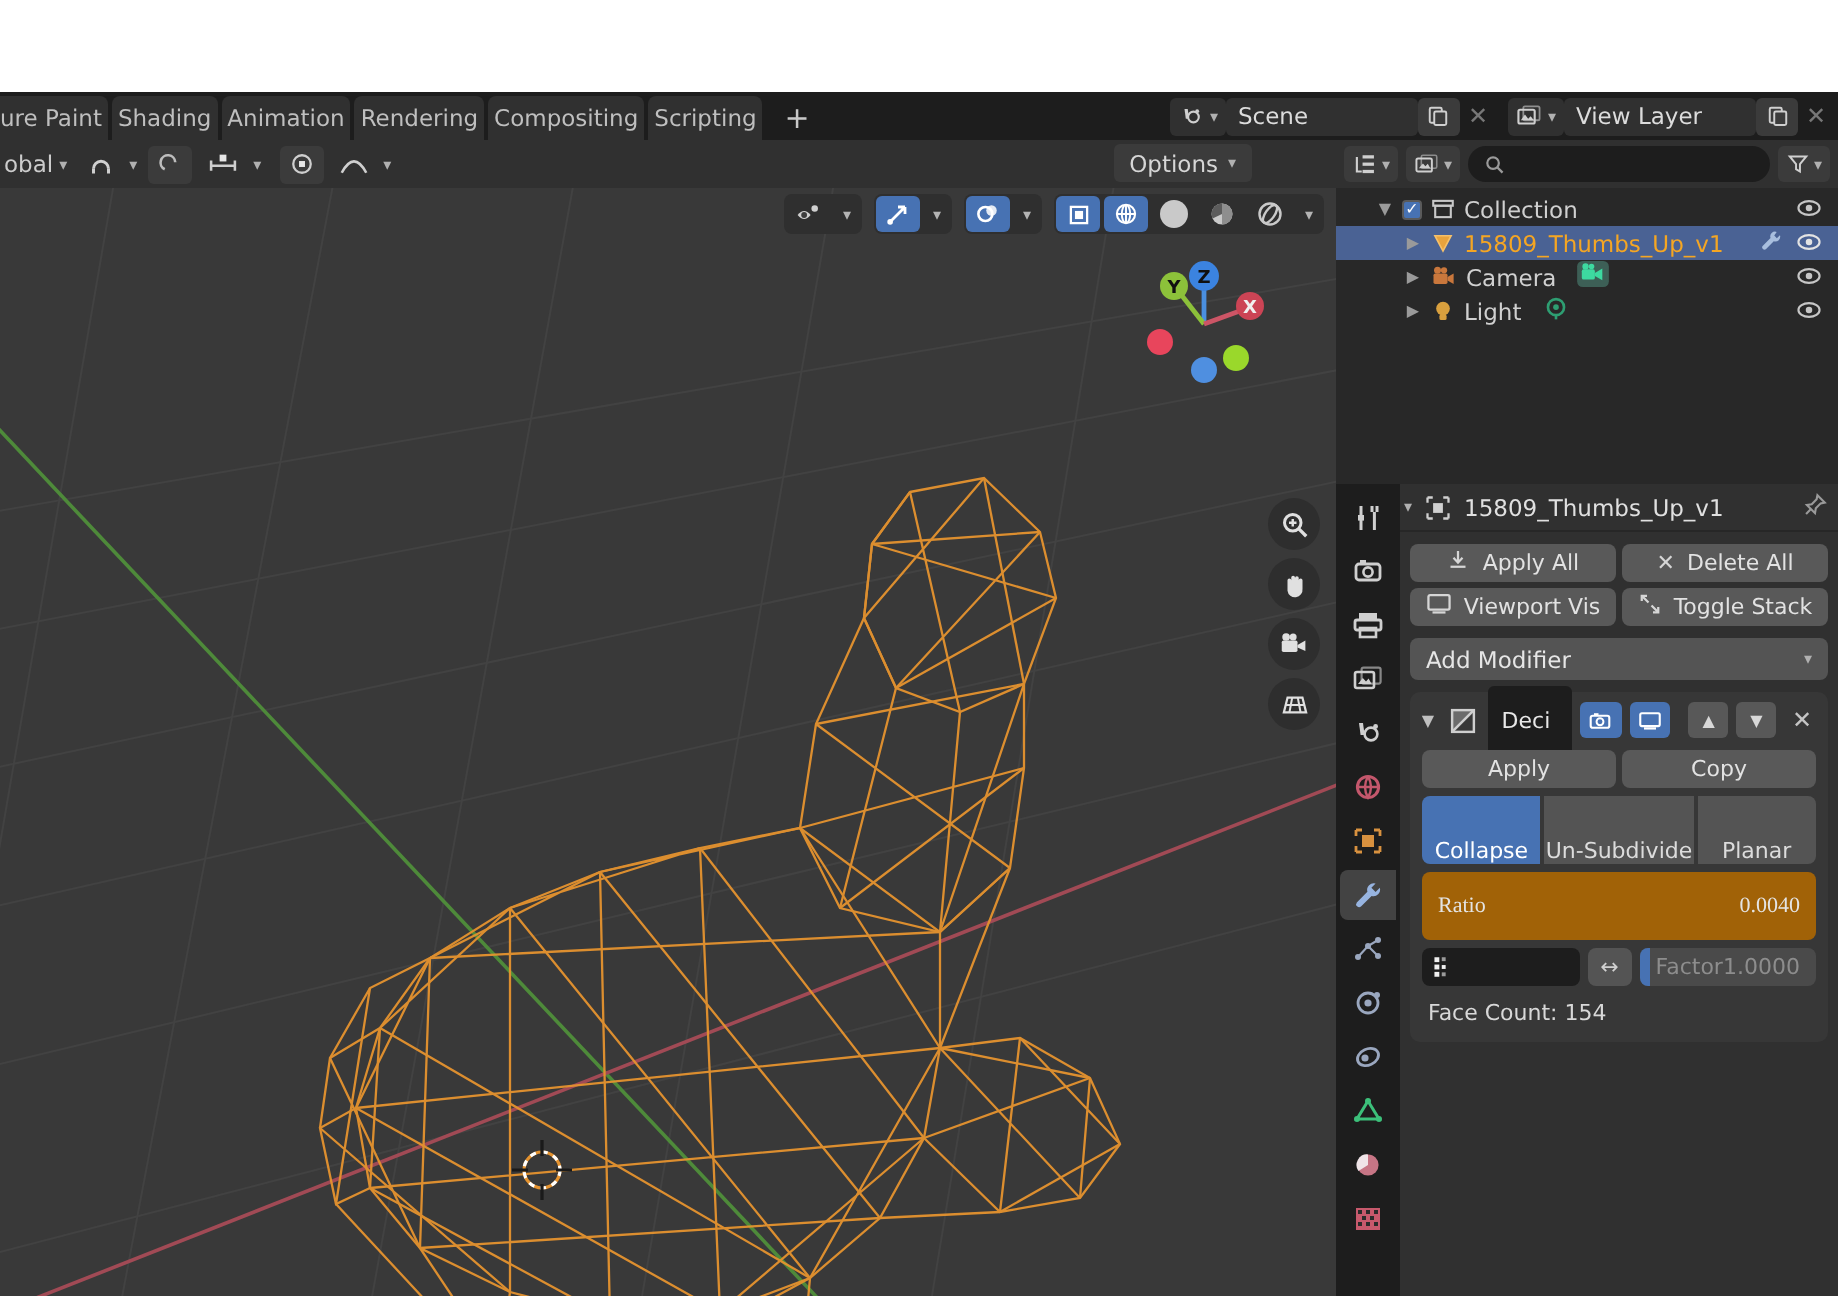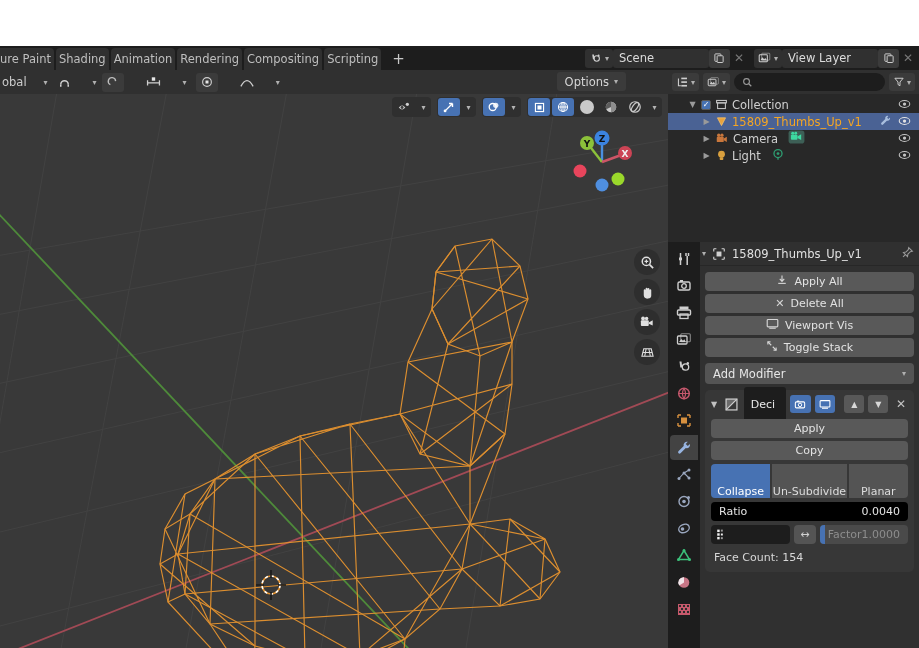--- a/index.html
+++ b/index.html
@@ -58,21 +58,21 @@
     display: flex; align-items: center; justify-content: center; color: #c9c9c9;
   }
   .tb-x { width: 18px; text-align: center; color: #777; font-size: 12px; }
   .chev { font-size: 8px; color: #b0b0b0; }
 
   
   .vpheader {
     position: absolute; left:0; top:24px; width: 668px; height: 24px;
     background: #303030; display:flex; align-items:center; gap:5px; padding-left:2px;
   }
-  .vph-item { display:flex; align-items:center; gap:17px; color:#cccccc; font-size:11.5px; }
+  .vph-item { display:flex; align-items:center; gap:3px; color:#cccccc; font-size:11.5px; }
   .vph-btn {
     height:19px; min-width:19px; background:#3b3b3b; border-radius:3px;
     display:flex; align-items:center; justify-content:center; padding:0 4px; color:#cfcfcf;
   }
   .options-btn {
     position:absolute; right:42px; top:2px; height:19px; background:#3b3b3b;
     border-radius:3px; display:flex; align-items:center; gap:5px; padding:0 8px;
     color:#d6d6d6; font-size:11.5px;
   }
 
@@ -147,21 +147,21 @@
   }
   .props-header {
     height:24px; background:#303030; display:flex; align-items:center; gap:5px; padding:0 5px;
     border-bottom:1px solid #272727;
   }
   .bc-ico { width:16px; height:16px; display:flex; align-items:center; justify-content:center; color:#d0d0d0; }
   .props-title { font-size:11.5px; color:#e0e0e0; flex:1; }
   .pin { color:#909090; }
 
   .props-body { padding:6px 5px 0 5px; }
-  .grid2 { display:grid; grid-template-columns:1fr; gap:3px; }
+  .grid2 { display:grid; grid-template-columns:1fr 1fr; gap:3px; }
   .pbtn {
     height:19px; background:#595959; border-radius:4px; display:flex; align-items:center;
     justify-content:center; gap:6px; color:#e2e2e2; font-size:11px;
   }
   .pbtn .ic { color:#d6d6d6; }
   .addmod {
     margin-top:6px; height:21px; background:#545454; border-radius:4px;
     display:flex; align-items:center; padding:0 8px; color:#e6e6e6; font-size:11.5px;
     justify-content:space-between;
   }
@@ -181,23 +181,23 @@
           color:#c4c4c4; font-size:12px; margin-left:auto; }
 
   .mod-body { padding:5px 2px 4px 2px; }
   .seg { display:grid; grid-template-columns:1fr 1.25fr 1fr; gap:2px; margin-top:4px; }
   .segbtn { height:34px; display:flex; align-items:flex-end; justify-content:center;
             background:#545454; color:#dcdcdc; font-size:11px; }
   .segbtn:first-child { border-radius:4px 0 0 4px; }
   .segbtn:last-child { border-radius:0 4px 4px 0; }
   .segbtn.on { background:#4772b3; color:#ffffff; }
   .fieldrow {
-    margin-top:4px; height:19px; background:#000000; border-radius:4px;
+    margin-top:4px; height:34px; background:#a16207; border-radius:4px;
     display:flex; align-items:center; justify-content:space-between; padding:0 8px;
-    color:#e4e4e4; font-size:11px;
+    color:#e4e4e4; font-size:11px;font-family:Liberation Serif, serif;
   }
   .row2 { margin-top:4px; display:flex; gap:4px; }
   .vgbox { flex:1; height:19px; background:#1d1d1d; border-radius:4px;
            display:flex; align-items:center; padding:0 5px; gap:4px; }
   .vgswap { width:22px; height:19px; background:#545454; border-radius:4px;
             display:flex; align-items:center; justify-content:center; color:#d0d0d0; }
   .factorbox { flex:1.05; height:19px; background:#4a4a4a; border-radius:4px;
                display:flex; align-items:center; justify-content:space-between;
                padding:0 8px; color:#8d8d8d; font-size:11px; position:relative; overflow:hidden; }
   .factorbox::before { content:''; position:absolute; left:0; top:0; bottom:0; width:5px; background:#4772b3; }

